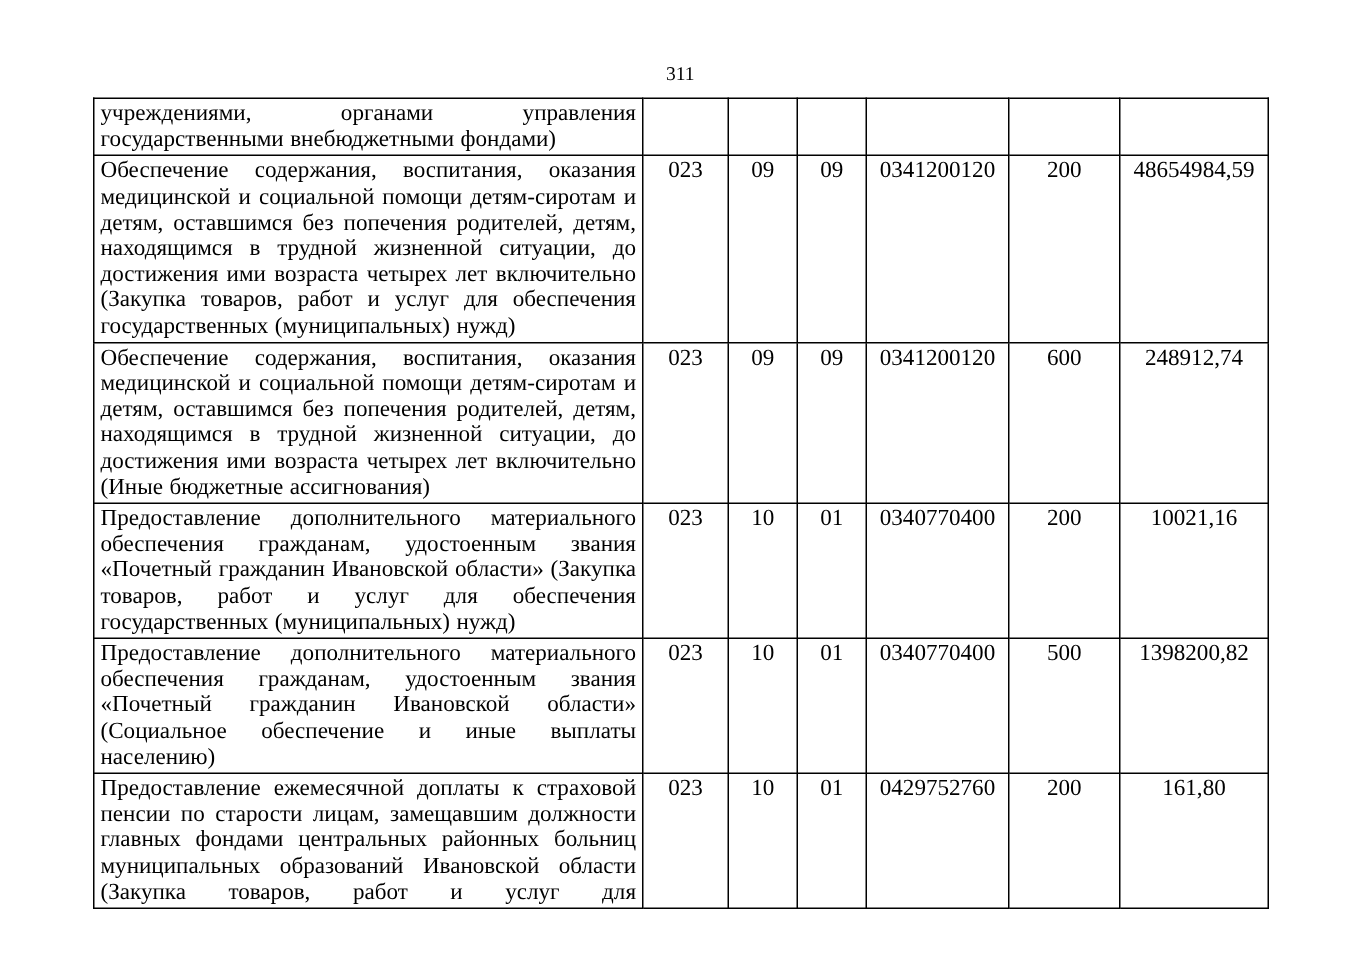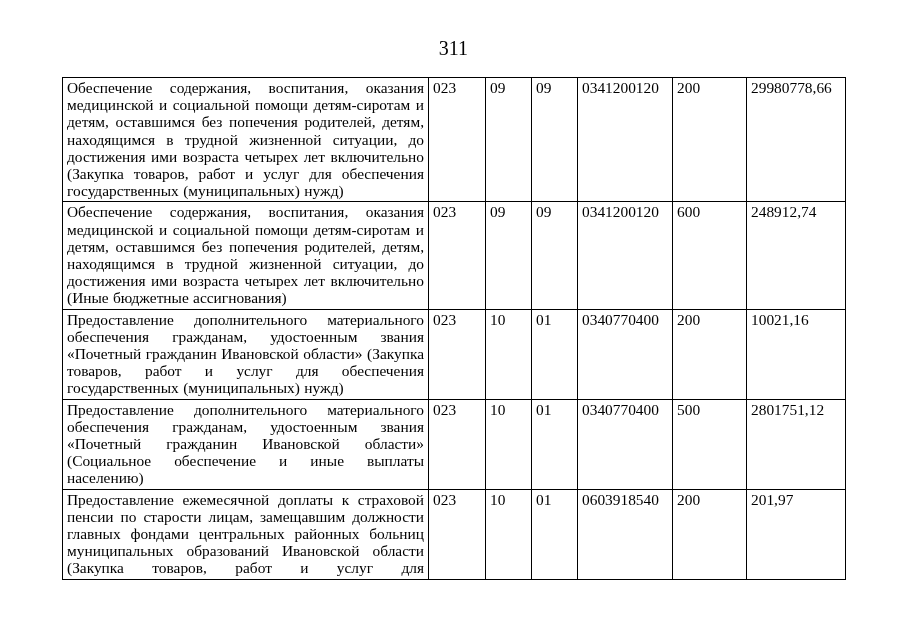--- a/index.html
+++ b/index.html
@@ -15,23 +15,23 @@
     color: #000000;
     overflow: hidden;
   }
   .page {
     width: 905px;
     height: 640px;
     padding: 40px 60px 0 62px;
   }
   .page-number {
     text-align: center;
-    font-size: 20px;
+    font-size: 13px;
     line-height: 17px;
-    margin-bottom: 20px;
+    margin-bottom: 8px;
   }
   table.budget-table {
     border-collapse: collapse;
     table-layout: fixed;
     width: 783px;
   }
   table.budget-table td {
     border: 1px solid #000000;
     vertical-align: top;
     font-size: 15.4px;
@@ -40,20 +40,21 @@
     overflow: hidden;
     word-spacing: 0.5px;
   }
   td.name-cell {
     text-align: justify;
   }
   td.name-cell.justify-last {
     text-align-last: justify;
   }
   td.num-cell {
+    text-align: center;
     padding-left: 1px;
     padding-right: 1px;
   }
 </style>
 </head>
 <body>
 
 <div class="page">
   <div class="page-number">311</div>
 
@@ -62,27 +63,36 @@
       <col style="width:366px">
       <col style="width:57px">
       <col style="width:46px">
       <col style="width:46px">
       <col style="width:95px">
       <col style="width:74px">
       <col style="width:99px">
     </colgroup>
     <tbody>
         <tr>
+          <td class="name-cell">учреждениями, органами управления государственными внебюджетными фондами)</td>
+          <td class="num-cell"></td>
+          <td class="num-cell"></td>
+          <td class="num-cell"></td>
+          <td class="num-cell"></td>
+          <td class="num-cell"></td>
+          <td class="num-cell"></td>
+        </tr>
+        <tr>
           <td class="name-cell">Обеспечение содержания, воспитания, оказания медицинской и социальной помощи детям-сиротам и детям, оставшимся без попечения родителей, детям, находящимся в трудной жизненной ситуации, до достижения ими возраста четырех лет включительно (Закупка товаров, работ и услуг для обеспечения государственных (муниципальных) нужд)</td>
           <td class="num-cell">023</td>
           <td class="num-cell">09</td>
           <td class="num-cell">09</td>
           <td class="num-cell">0341200120</td>
           <td class="num-cell">200</td>
-          <td class="num-cell">29980778,66</td>
+          <td class="num-cell">48654984,59</td>
         </tr>
         <tr>
           <td class="name-cell">Обеспечение содержания, воспитания, оказания медицинской и социальной помощи детям-сиротам и детям, оставшимся без попечения родителей, детям, находящимся в трудной жизненной ситуации, до достижения ими возраста четырех лет включительно (Иные бюджетные ассигнования)</td>
           <td class="num-cell">023</td>
           <td class="num-cell">09</td>
           <td class="num-cell">09</td>
           <td class="num-cell">0341200120</td>
           <td class="num-cell">600</td>
           <td class="num-cell">248912,74</td>
         </tr>
@@ -95,26 +105,26 @@
           <td class="num-cell">200</td>
           <td class="num-cell">10021,16</td>
         </tr>
         <tr>
           <td class="name-cell">Предоставление дополнительного материального обеспечения гражданам, удостоенным звания «Почетный гражданин Ивановской области» (Социальное обеспечение и иные выплаты населению)</td>
           <td class="num-cell">023</td>
           <td class="num-cell">10</td>
           <td class="num-cell">01</td>
           <td class="num-cell">0340770400</td>
           <td class="num-cell">500</td>
-          <td class="num-cell">2801751,12</td>
+          <td class="num-cell">1398200,82</td>
         </tr>
         <tr>
           <td class="name-cell justify-last">Предоставление ежемесячной доплаты к страховой пенсии по старости лицам, замещавшим должности главных фондами центральных районных больниц муниципальных образований Ивановской области (Закупка товаров, работ и услуг для</td>
           <td class="num-cell">023</td>
           <td class="num-cell">10</td>
           <td class="num-cell">01</td>
-          <td class="num-cell">0603918540</td>
+          <td class="num-cell">0429752760</td>
           <td class="num-cell">200</td>
-          <td class="num-cell">201,97</td>
+          <td class="num-cell">161,80</td>
         </tr>
       </tbody>
   </table>
 </div>
 
 </body></html>

